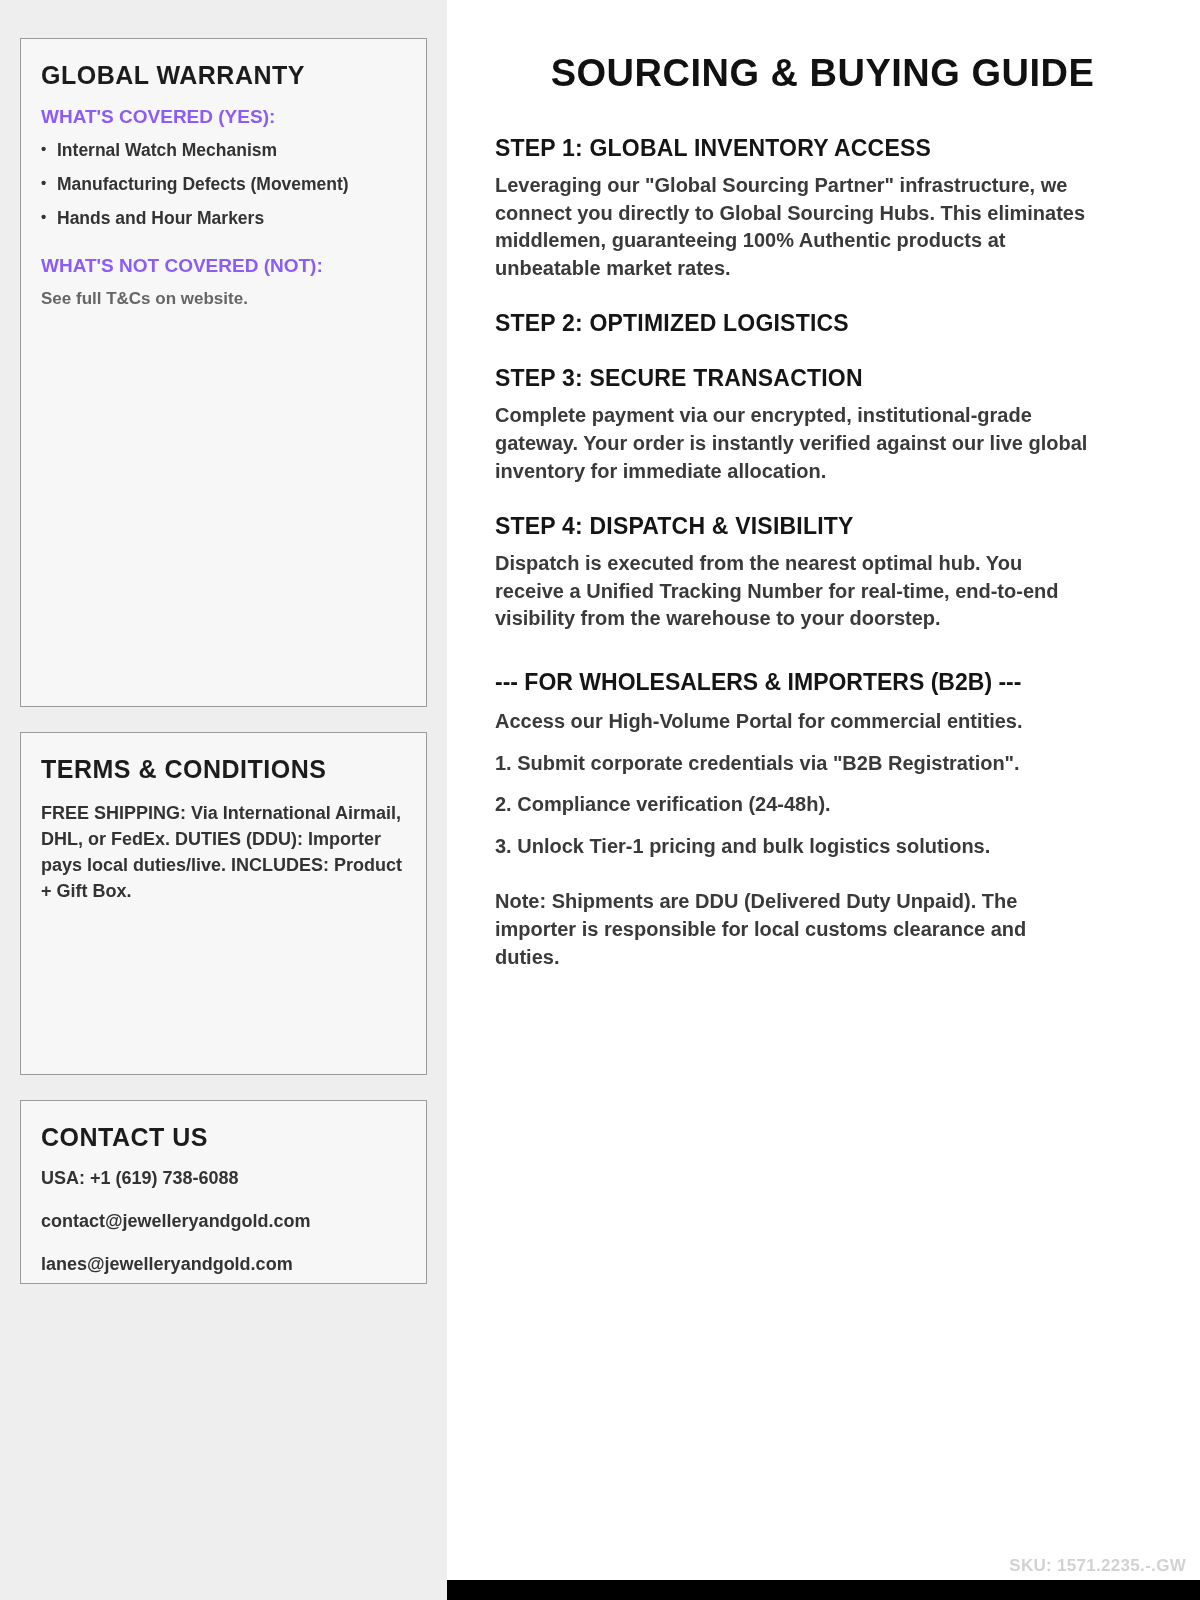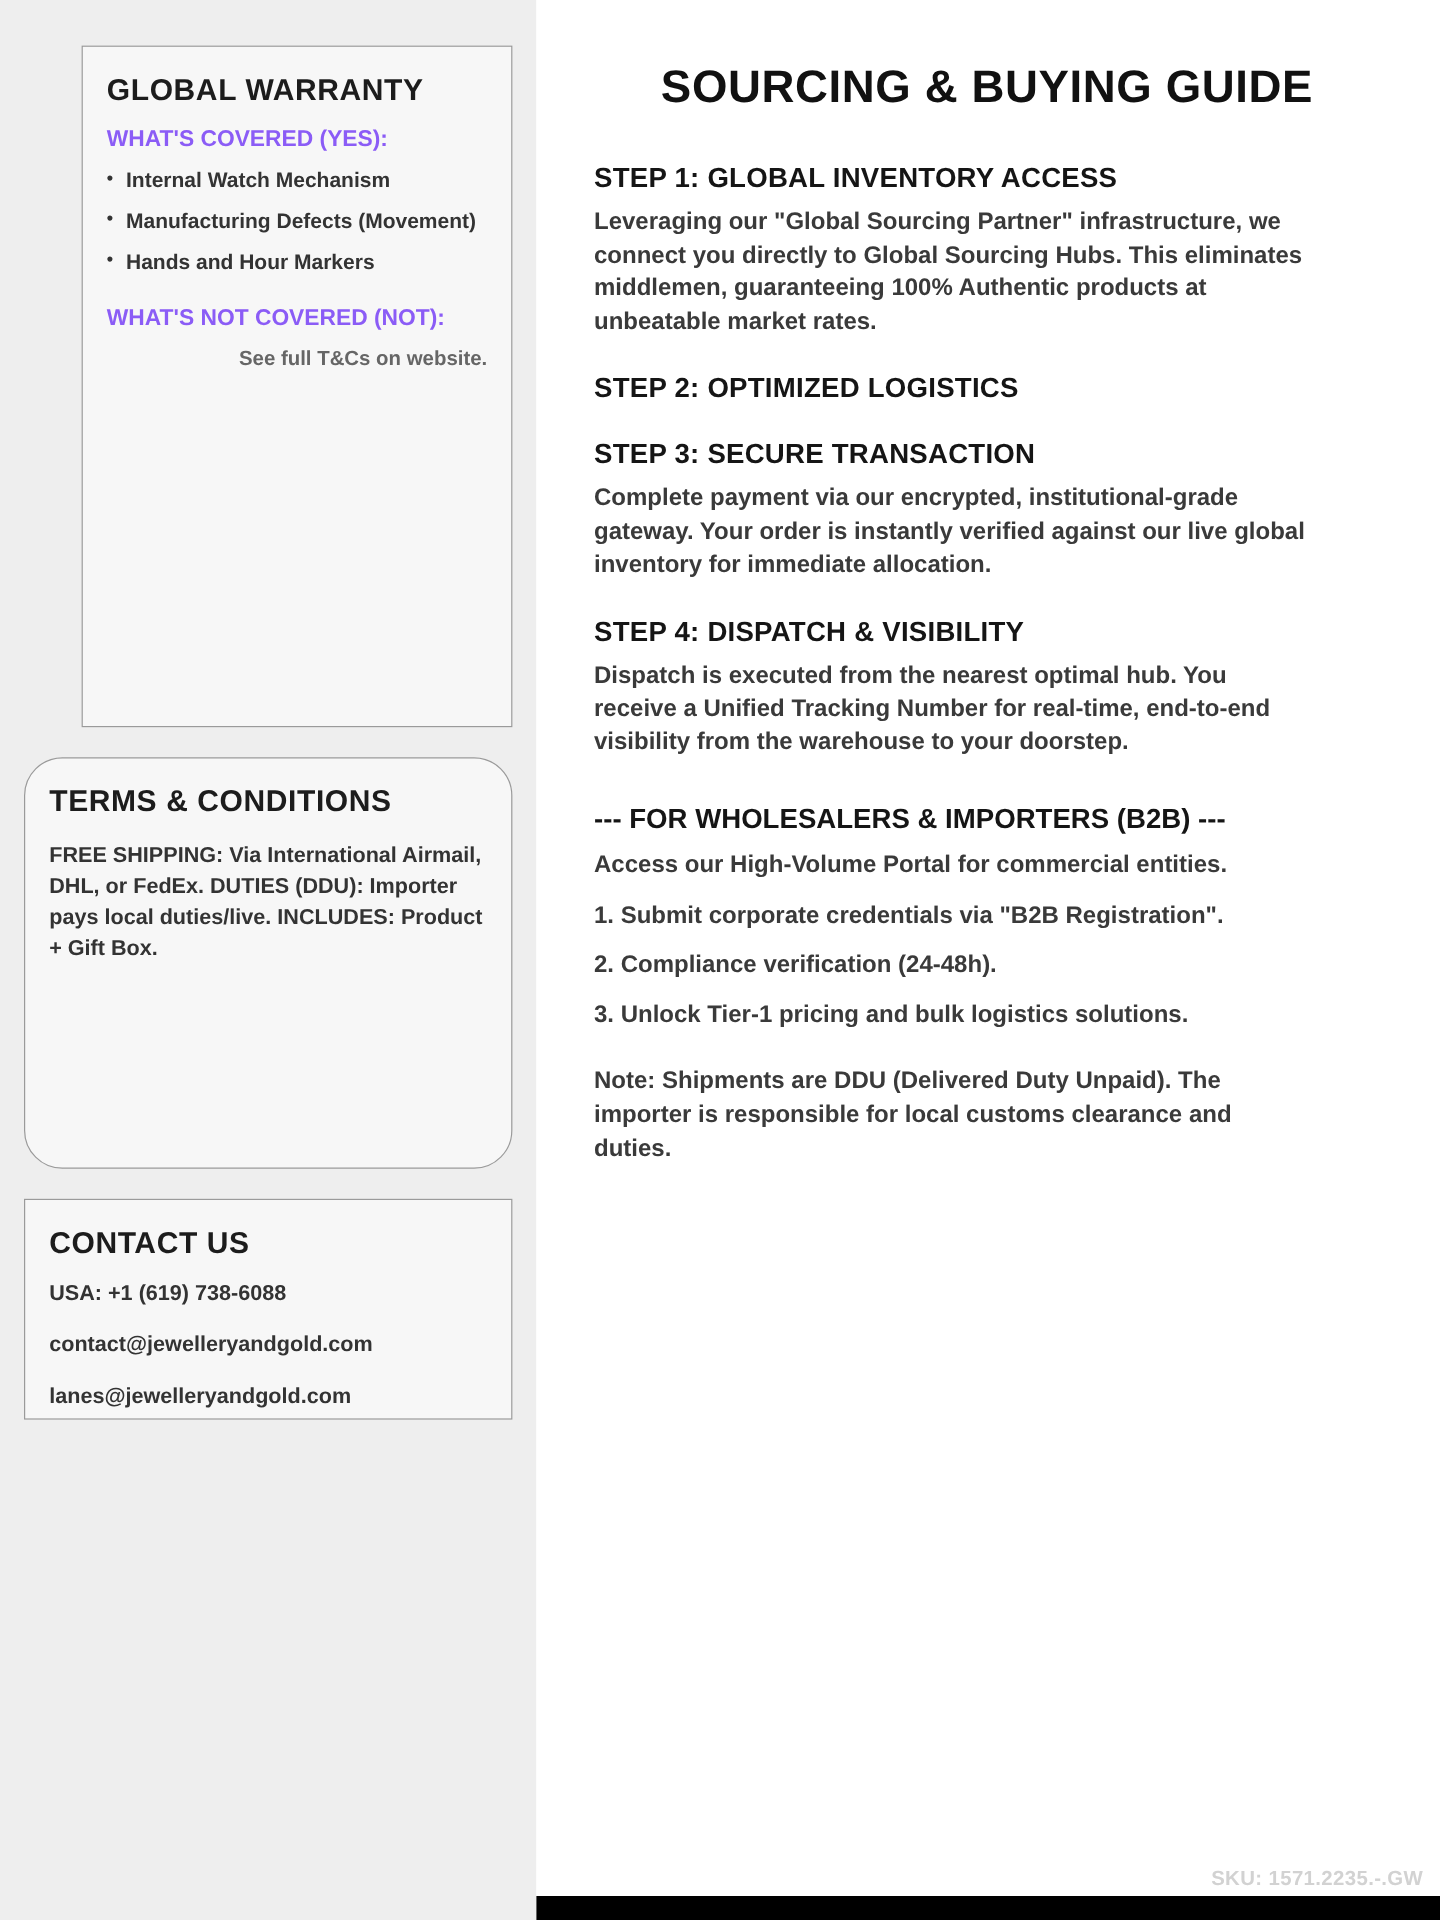--- a/index.html
+++ b/index.html
@@ -22,22 +22,22 @@
     height: 100%;
     background: #eeeeee;
     padding: 38px 20px 0 20px;
   }
   .box {
     background: #f7f7f7;
     border: 1px solid #9a9a9a;
     padding: 22px 20px;
     margin-bottom: 25px;
   }
-  .box-warranty { height: 568px; margin-left: 48px; }
-  .box-terms    { height: 343px; border-radius: 32px; }
+  .box-warranty { height: 669px; }
+  .box-terms    { height: 343px; }
   .box-contact  { height: 184px; }
 
   .box h2 {
     font-size: 25px;
     font-weight: bold;
     color: #1c1c1c;
     letter-spacing: 0.5px;
     margin-bottom: 16px;
   }
   .box h3 {
@@ -65,21 +65,20 @@
     left: 0;
     top: 0;
     color: #333333;
     font-size: 15px;
   }
   .footnote {
     font-size: 17px;
     font-weight: bold;
     color: #666666;
     margin-top: 6px;
-    text-align: right;
   }
   .terms-body {
     font-size: 18px;
     font-weight: bold;
     color: #333333;
     line-height: 1.45;
   }
   .contact-line {
     font-size: 18px;
     font-weight: bold;

